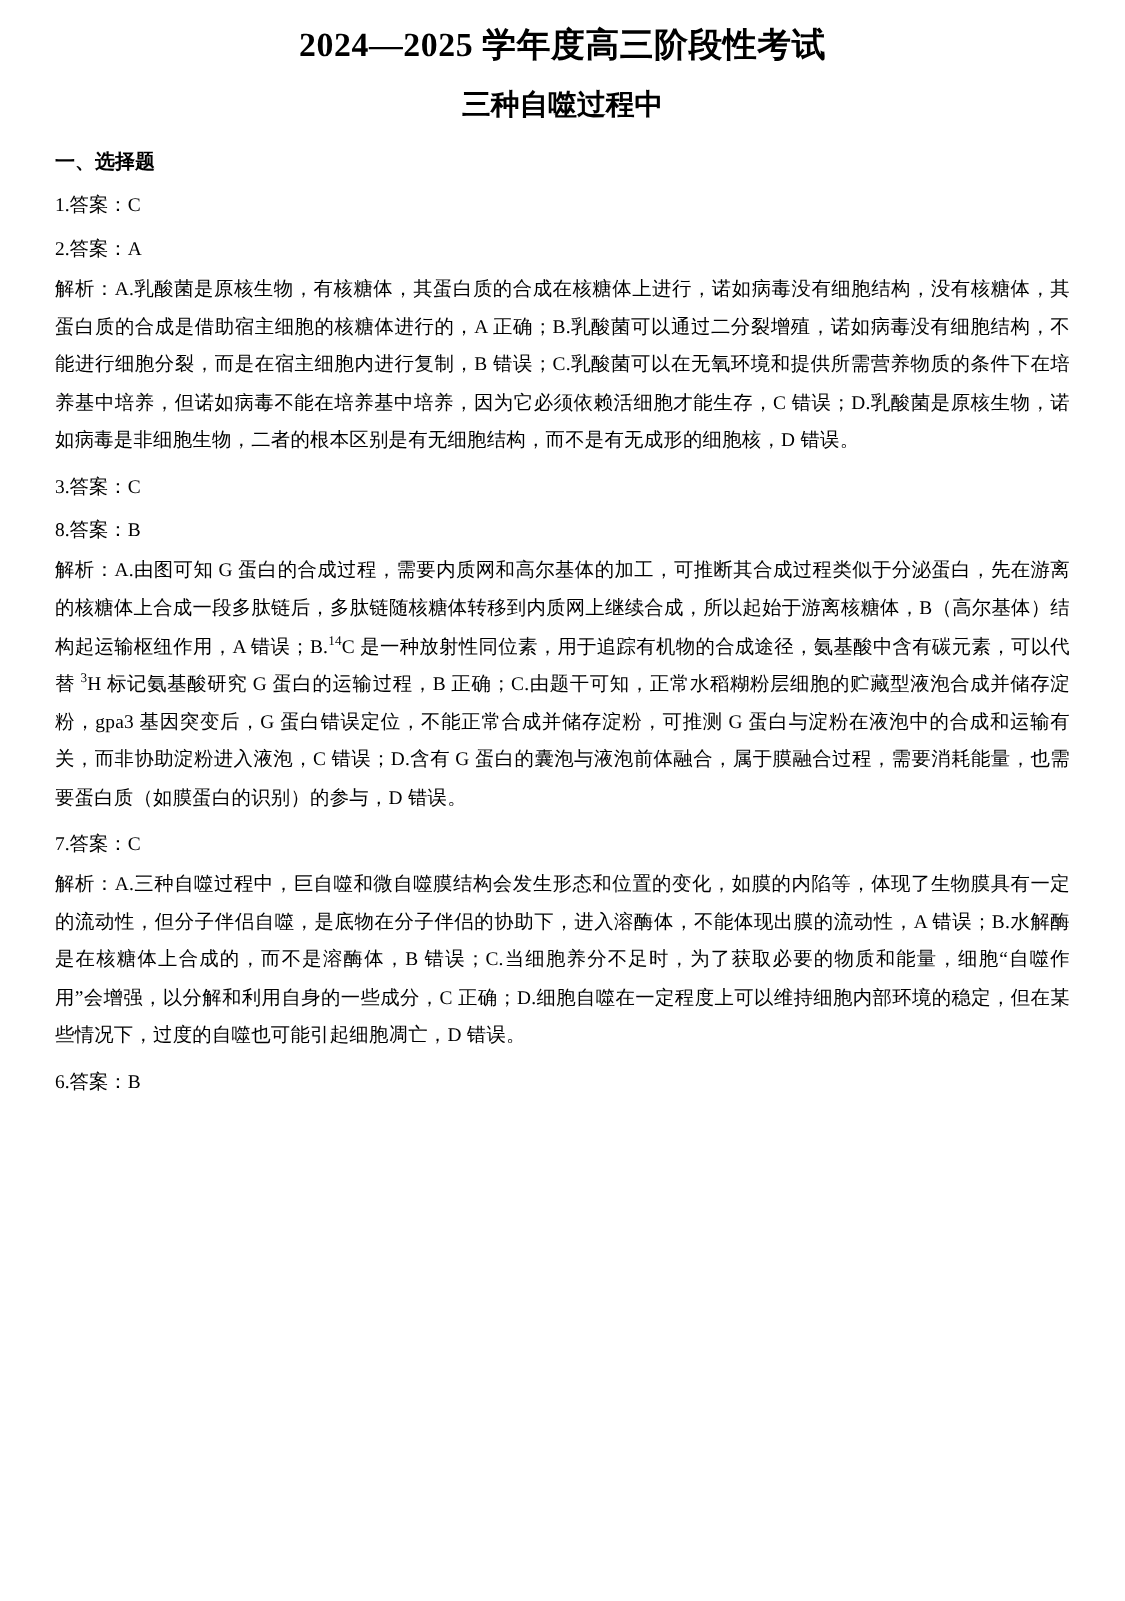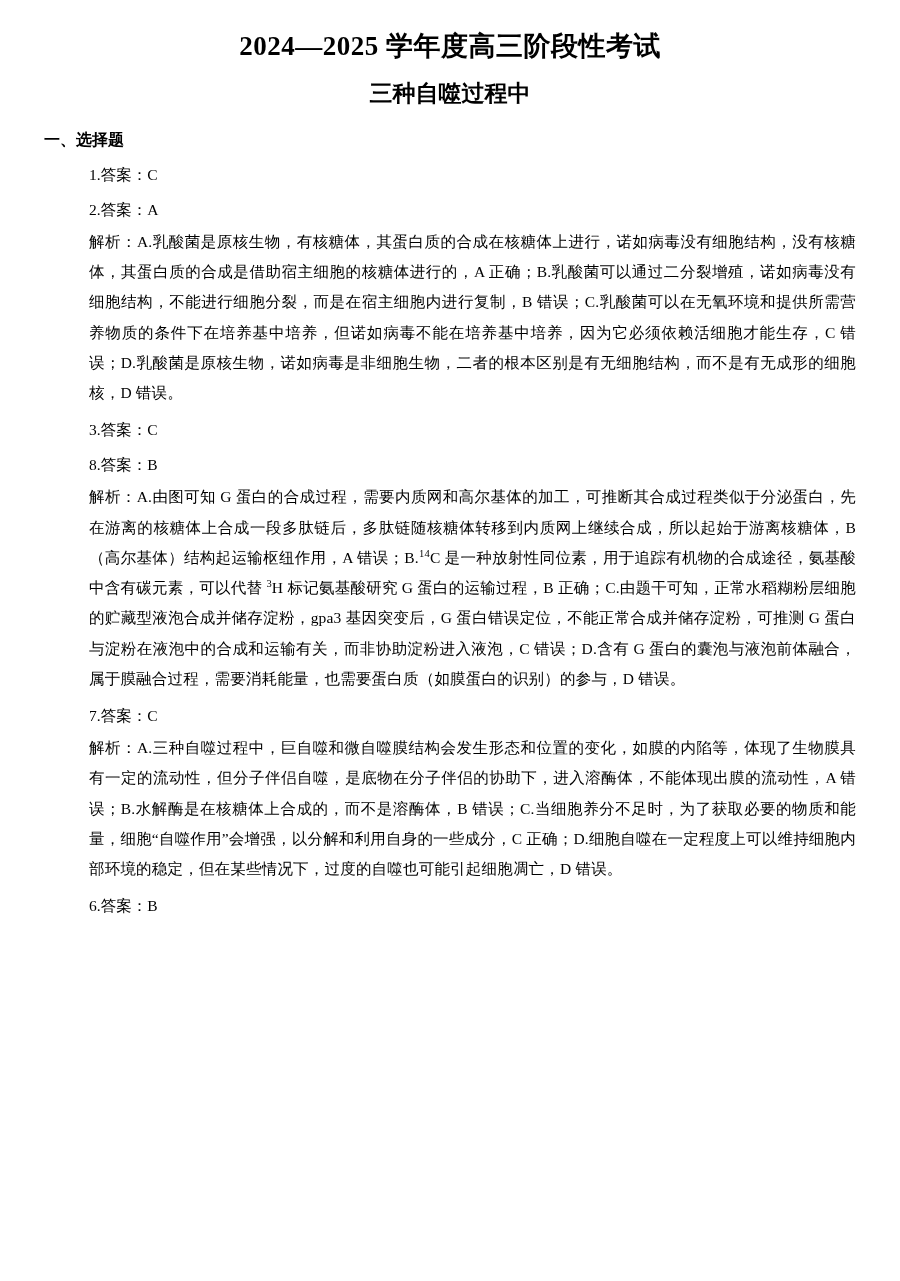--- a/index.html
+++ b/index.html
@@ -10,21 +10,21 @@
   body {
     width: 900px;
     min-height: 1281px;
     font-family: "Liberation Serif", "DejaVu Serif", serif;
     color: #000000;
   }
   .page {
     width: 900px;
     min-height: 1281px;
     box-sizing: border-box;
-    padding: 18px 44px 20px 44px;
+    padding: 8px 44px 20px 44px;
     position: relative;
   }
   .doc-title {
     text-align: center;
     font-size: 27px;
     font-weight: bold;
     letter-spacing: 0.5px;
     margin: 8px 0 2px 0;
     line-height: 1.5;
   }
@@ -54,21 +54,20 @@
     margin: 2px 0 6px 0;
     letter-spacing: 0.2px;
   }
   sup {
     font-size: 0.68em;
     vertical-align: super;
     line-height: 0;
   }
   .item {
     margin-bottom: 2px;
-    margin-left: 45px;
   }
 </style>
 </head>
 <body>
 
 <div class="page">
 
   <div class="doc-title">2024—2025 学年度高三阶段性考试</div>
   <div class="doc-subtitle">三种自噬过程中</div>
 

